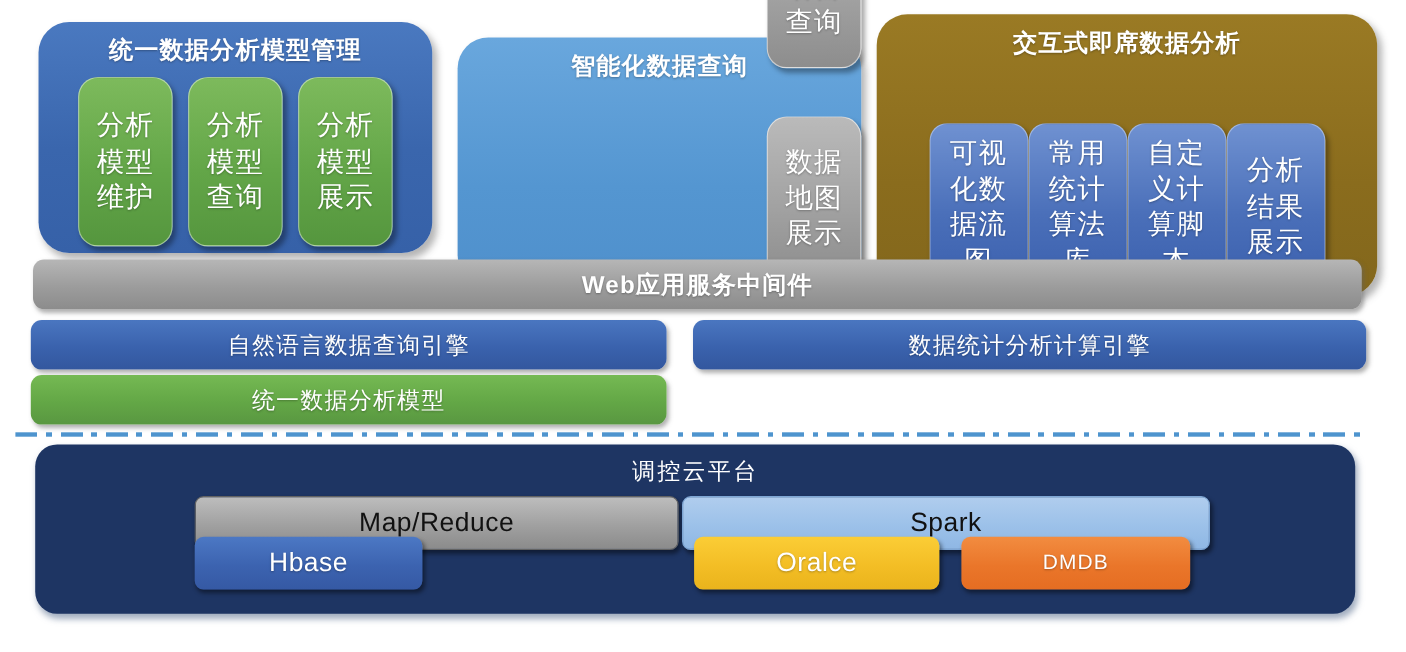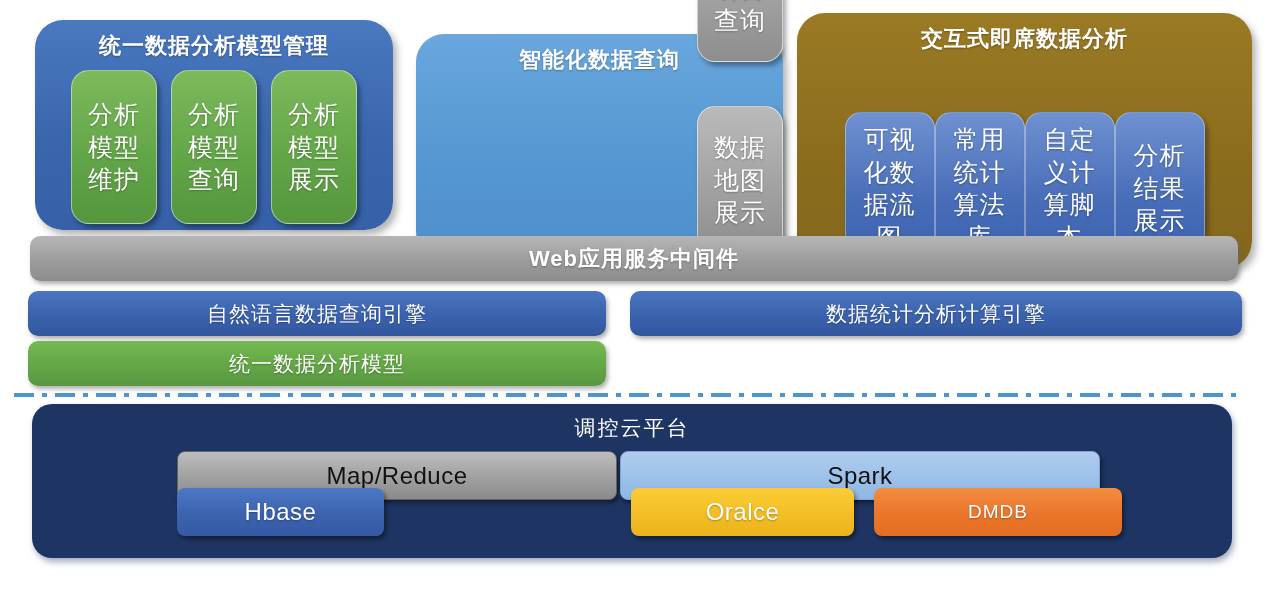--- a/index.html
+++ b/index.html
@@ -80,21 +80,21 @@
   .pbar-spark{left:588px;top:47px;width:478px;height:47px;color:#111111;
     background:linear-gradient(180deg,#b0cdee 0%,#9cc1e9 55%,#8fb7e4 100%);
     border:1px solid #7ea6d4;}
   .pbar-db{top:84px;height:48px;color:#ffffff;text-shadow:0 1px 2px rgba(0,0,0,0.3);}
   .pbar-hbase{left:145px;width:207px;
     background:linear-gradient(180deg,#4c78c4 0%,#3c63b0 55%,#3559a4 100%);}
   .pbar-hive{left:372px;width:207px;
     background:linear-gradient(180deg,#6fb54e 0%,#5da245 55%,#539540 100%);}
   .pbar-oralce{left:599px;width:223px;
     background:linear-gradient(180deg,#fbcd36 0%,#f3be25 55%,#eab31c 100%);}
-  .pbar-dmdb{left:842px;width:248px;font-size:19px;letter-spacing:1px;
+  .pbar-dmdb{left:842px;width:208px;font-size:19px;letter-spacing:1px;
     background:linear-gradient(180deg,#f28c40 0%,#ea762a 55%,#e56d22 100%);}
 </style>
 </head>
 <body>
 
 <div class="canvas">
 
   <section class="panel panel-blue">
     <div class="panel-title">统一数据分析模型管理</div>
     <div class="chip-row">

